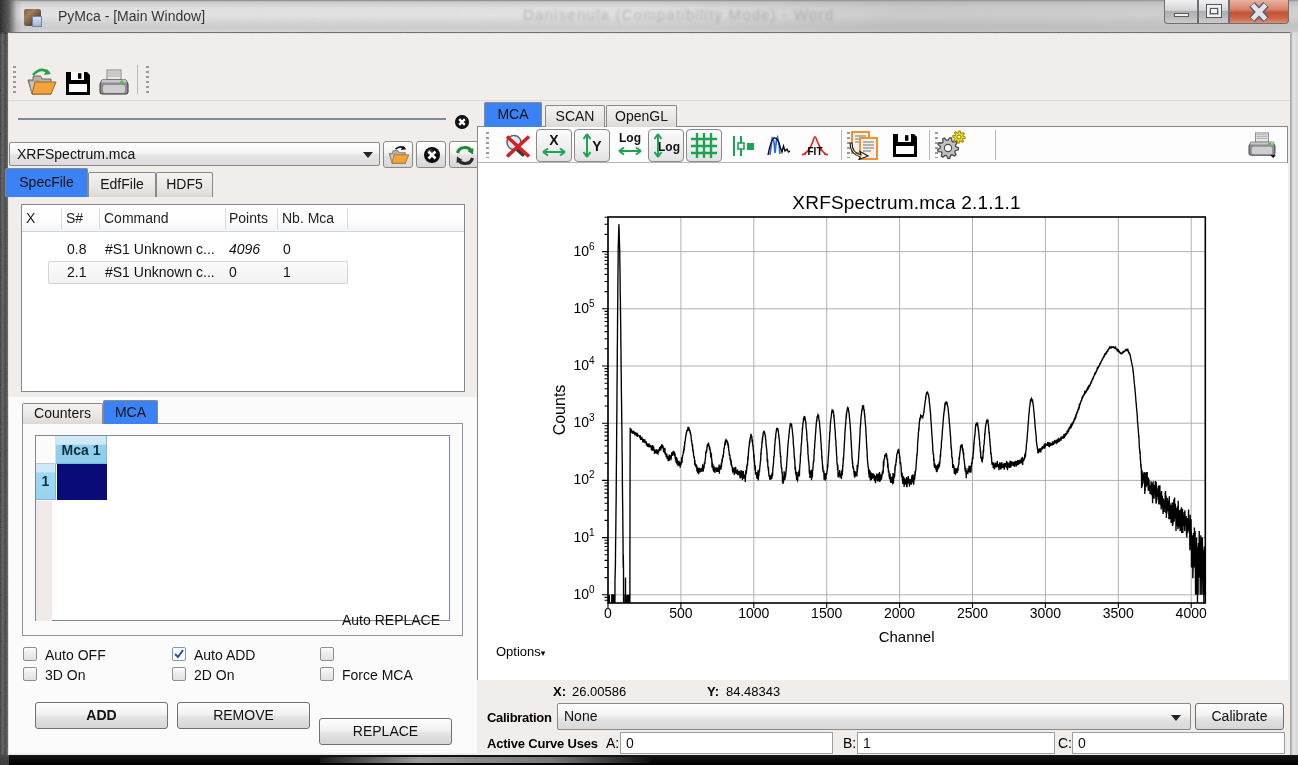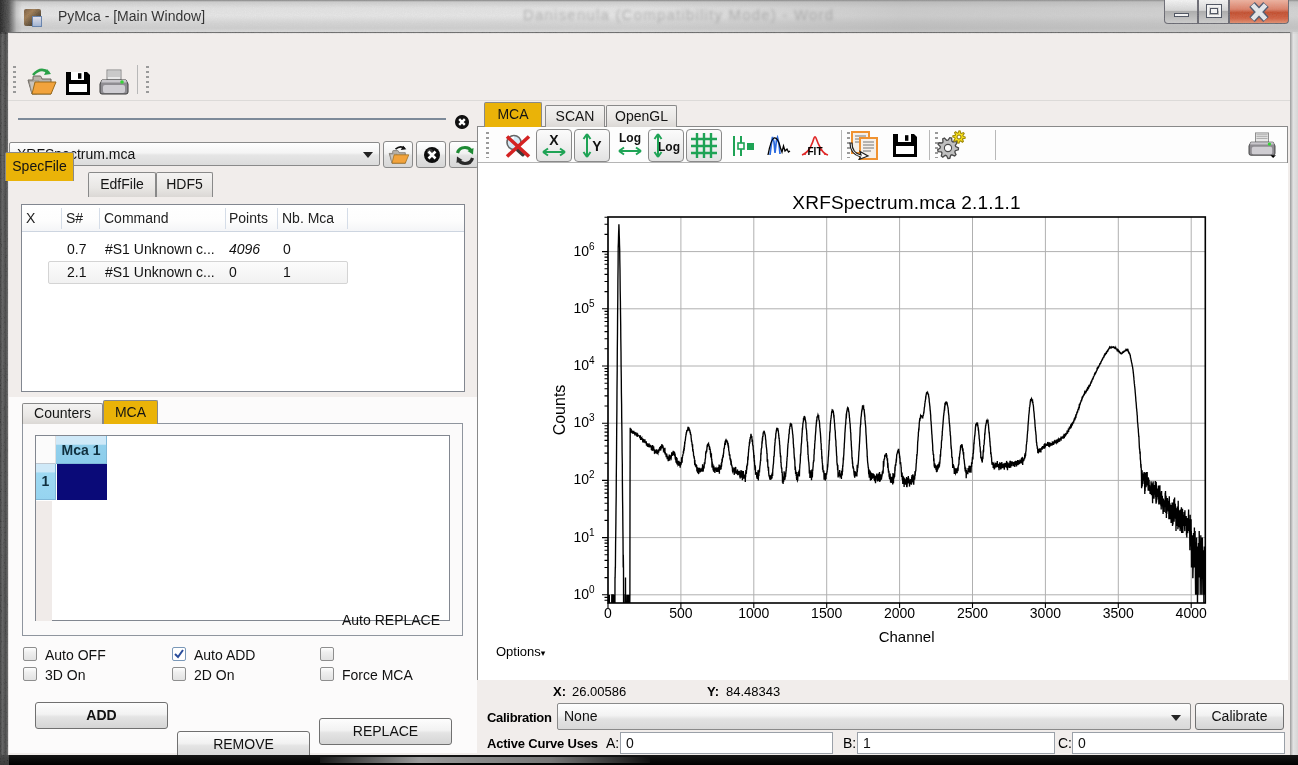--- a/index.html
+++ b/index.html
@@ -65,21 +65,21 @@
 
 .btn3d { position:absolute; border:1px solid #8a8a8a; border-radius:3px;
   background:linear-gradient(180deg,#ffffff 0%,#f2f2f2 45%,#e3e3e3 55%,#d7d7d7 100%); }
 #combo1 { left:9px; top:142px; width:371px; height:24px; border:1px solid #8a8a8a; border-radius:2px;
   background:linear-gradient(180deg,#fefefe 0%,#f4f4f4 45%,#e5e5e5 55%,#dcdcdc 100%); font-size:14px; color:#111; line-height:22px; padding-left:7px; }
 #combo1 .arr { position:absolute; right:6px; top:9px; width:0; height:0; border-left:5px solid transparent; border-right:5px solid transparent; border-top:6px solid #222; }
 
 
 .tab { position:absolute; font-size:14px; color:#141414; text-align:center;
   border:1px solid #898989; border-bottom:none; border-radius:2px 2px 0 0; }
-.tabsel { background:#eab308; z-index:3; }
+.tabsel { background:#3b82f6; z-index:3; }
 .tabun { background:linear-gradient(180deg,#f4f3f2 0%,#e9e7e5 60%,#dbd8d5 100%); z-index:1; }
 
 
 #spectable { left:21px; top:204px; width:444px; height:188px; background:#fff; border:1px solid #828790; }
 .hdrow { position:absolute; left:0; top:0; width:100%; height:27px; background:linear-gradient(180deg,#ffffff,#fdfdfd 60%,#f4f5f7); border-bottom:1px solid #cdd5e0; font-size:14px; color:#222; }
 .hdsep { position:absolute; top:3px; width:1px; height:21px; background:#d5dde8; }
 .cell { position:absolute; font-size:14px; color:#111; white-space:nowrap; }
 #row2sel { left:26px; top:56px; width:300px; height:23px; border:1px solid #d4d4d4; border-radius:2px;
   background:linear-gradient(180deg,#fcfcfc,#f1f1f1); }
 
@@ -202,39 +202,39 @@
   </div>
 <div class="abs btn3d" style="left:449px;top:141px;width:30px;height:27px;">
     <svg class="abs" style="left:4px;top:2px;" width="22" height="23" viewBox="0 0 22 23">
       <path d="M3.5 9 Q5 3.5 11 3.5 Q15.5 3.5 17.5 7" fill="none" stroke="#1e8a34" stroke-width="3.2"></path>
       <path d="M19.5 4 L19 10.5 L13.5 7 Z" fill="#1e8a34"></path>
       <path d="M18.5 14 Q17 19.5 11 19.5 Q6.5 19.5 4.5 16" fill="none" stroke="#2a2a2a" stroke-width="3.2"></path>
       <path d="M2.5 19 L3 12.5 L8.5 16 Z" fill="#2a2a2a"></path>
     </svg>
   </div>
 
-<div class="abs tab tabsel" style="left:5px;top:152px;width:69px;height:29px;line-height:27px;">SpecFile</div>
+<div class="abs tab tabsel" style="left:5px;top:168px;width:83px;height:29px;line-height:27px;">SpecFile</div>
 <div class="abs tab tabun" style="left:88px;top:172px;width:68px;height:25px;line-height:23px;">EdfFile</div>
 <div class="abs tab tabun" style="left:156px;top:172px;width:57px;height:25px;line-height:23px;">HDF5</div>
 
 <div class="abs" id="spectable">
   <div class="hdrow">
     <span style="position:absolute;left:4px;top:5px;">X</span>
     <span style="position:absolute;left:44px;top:5px;">S#</span>
     <span style="position:absolute;left:82px;top:5px;">Command</span>
     <span style="position:absolute;left:207px;top:5px;">Points</span>
     <span style="position:absolute;left:260px;top:5px;">Nb. Mca</span>
     <div class="hdsep" style="left:39px;"></div>
     <div class="hdsep" style="left:77px;"></div>
     <div class="hdsep" style="left:203px;"></div>
     <div class="hdsep" style="left:255px;"></div>
     <div class="hdsep" style="left:325px;"></div>
   </div>
   <div id="row2sel" class="abs"></div>
-  <div class="cell" style="left:45px;top:36px;">0.7</div>
+  <div class="cell" style="left:45px;top:36px;">0.8</div>
   <div class="cell" style="left:83px;top:36px;">#S1 Unknown c...</div>
   <div class="cell" style="left:207px;top:36px;font-style:italic;">4096</div>
   <div class="cell" style="left:261px;top:36px;">0</div>
   <div class="cell" style="left:45px;top:59px;">2.1</div>
   <div class="cell" style="left:83px;top:59px;">#S1 Unknown c...</div>
   <div class="cell" style="left:207px;top:59px;">0</div>
   <div class="cell" style="left:261px;top:59px;">1</div>
 </div>
 
 <div class="abs" style="left:9px;top:397px;width:468px;height:356px;background:#fcfbfb;"></div>
@@ -260,21 +260,21 @@
 <div class="cb" style="left:320px;top:647px;"></div>
 <div class="cblabel" style="left:342px;top:612px;">Auto REPLACE</div>
 <div class="cb" style="left:23px;top:667px;"></div>
 <div class="cblabel" style="left:45px;top:667px;">3D On</div>
 <div class="cb" style="left:172px;top:667px;"></div>
 <div class="cblabel" style="left:194px;top:667px;">2D On</div>
 <div class="cb" style="left:320px;top:667px;"></div>
 <div class="cblabel" style="left:342px;top:667px;">Force MCA</div>
 
 <div class="pushbtn" style="left:35px;top:702px;width:133px;font-weight:bold;">ADD</div>
-<div class="pushbtn" style="left:177px;top:731px;width:133px;">REMOVE</div>
+<div class="pushbtn" style="left:177px;top:702px;width:133px;">REMOVE</div>
 <div class="pushbtn" style="left:319px;top:718px;width:133px;">REPLACE</div>
 
 <div class="abs" id="rpanel"></div>
 <div class="abs tab tabsel" style="left:484px;top:102px;width:58px;height:25px;line-height:23px;">MCA</div>
 <div class="abs tab tabun" style="left:545px;top:105px;width:60px;height:22px;line-height:20px;">SCAN</div>
 <div class="abs tab tabun" style="left:606px;top:105px;width:71px;height:22px;line-height:20px;">OpenGL</div>
 <div class="abs" id="rtoolbar">
   <div class="tdots" style="left:8px;top:5px;height:26px;"></div>
   <div class="tsep" style="left:363px;top:3px;height:30px;"></div>
   <div class="tdots" style="left:369px;top:5px;height:26px;"></div>

